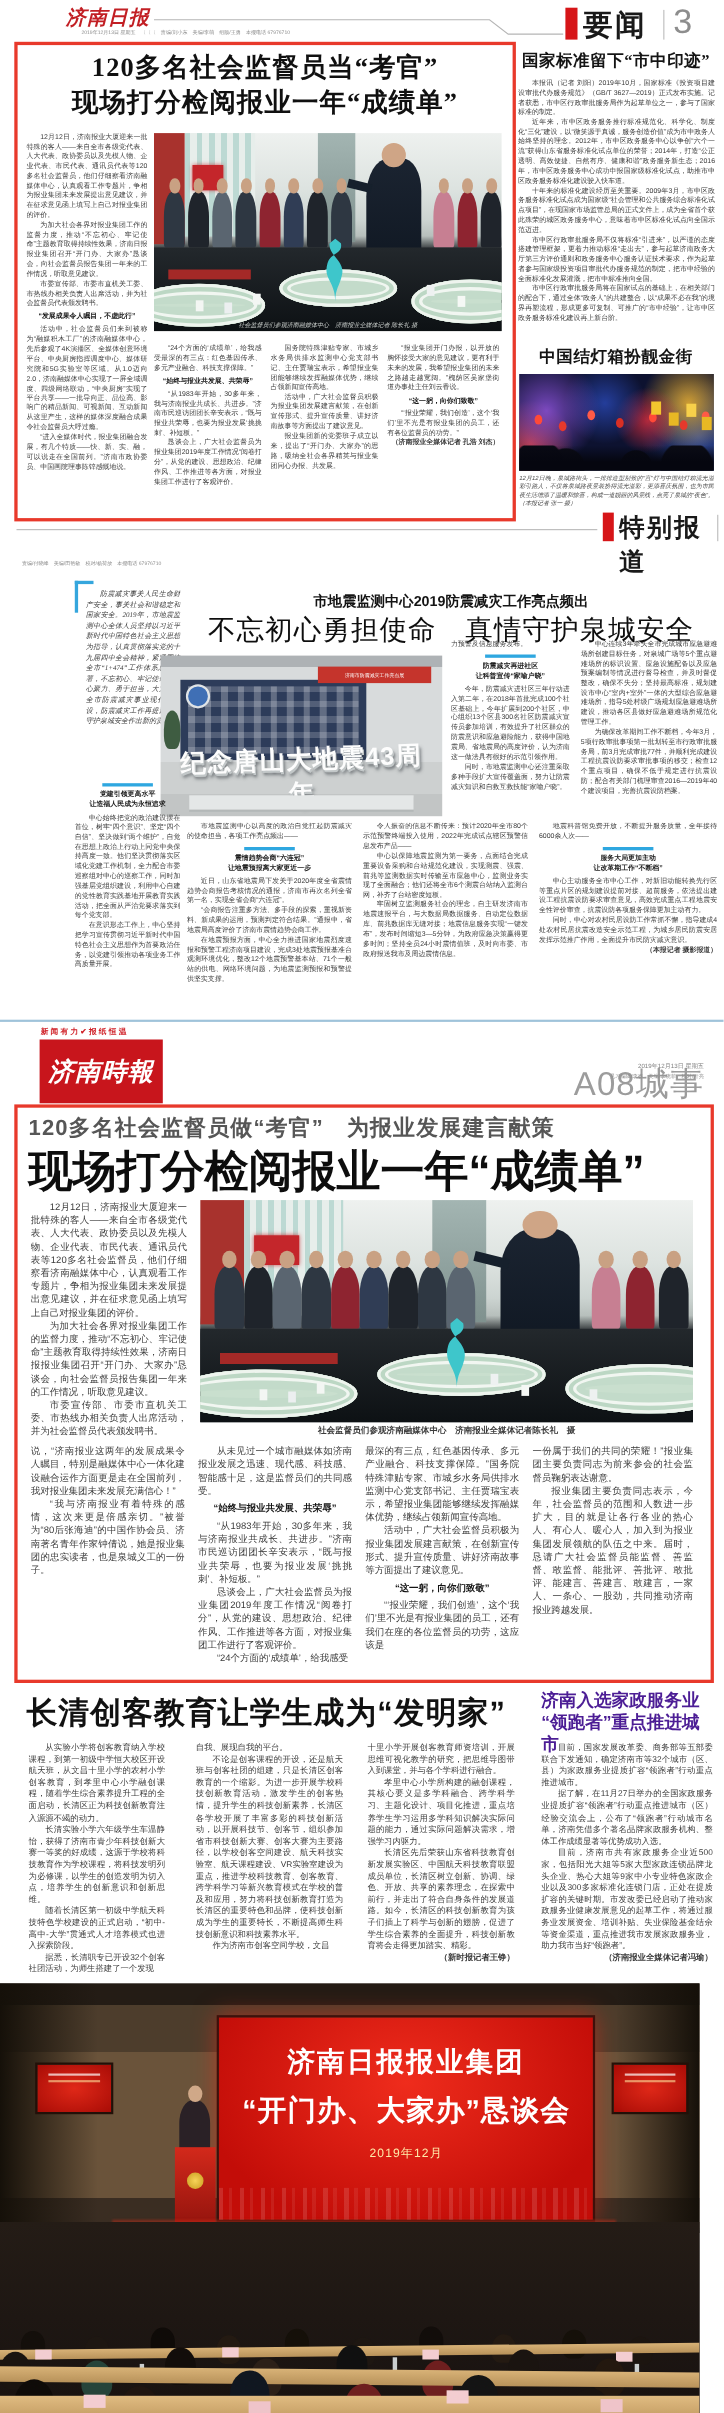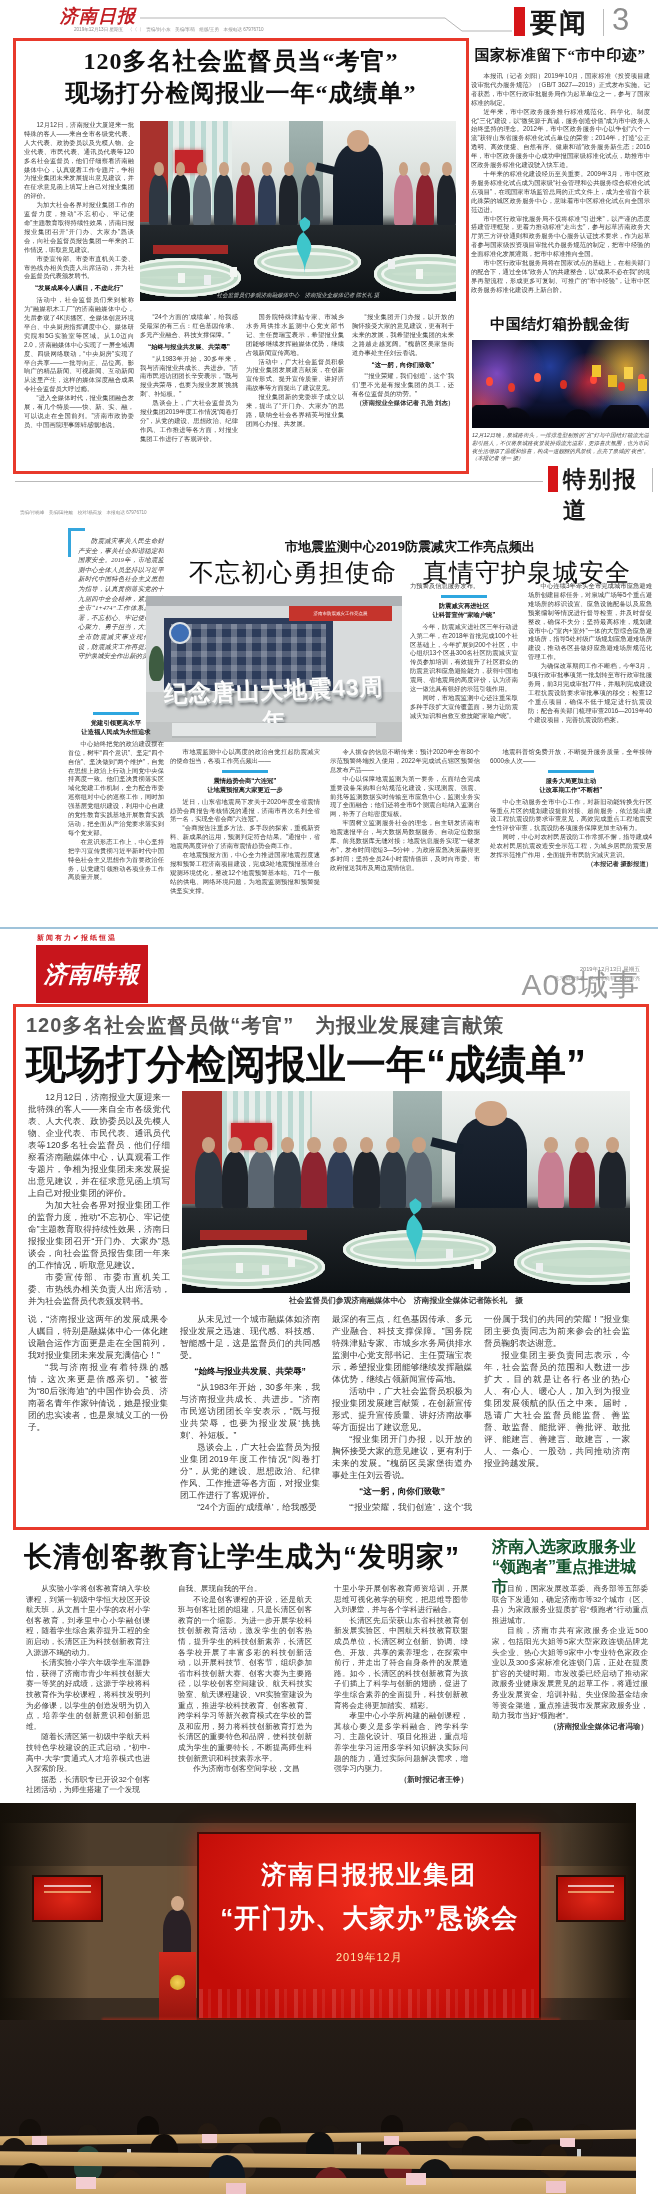--- a/index.html
+++ b/index.html
@@ -108,21 +108,21 @@
   
   .box2{left:13px;top:1004px;width:630px;height:520px;border:3px solid #e8392b;background:#fff}
   .t-kick{left:10px;top:5px;font-size:20px;font-weight:bold;color:#565656;letter-spacing:1px;white-space:nowrap}
   .t-hl{left:10px;top:30px;font-size:40px;font-weight:bold;color:#0d0d0d;letter-spacing:0;white-space:nowrap}
   .mid-body p{font-size:8.6px;line-height:12px}
   .sh2{font-weight:bold;font-size:9.5px;line-height:13px;text-align:center !important;text-indent:0 !important;color:#141414;margin:4px 0 !important}
   .t-cap{left:166px;top:288px;width:448px;text-align:center;font-size:7.8px;font-weight:bold;color:#3c3c3c;font-family:"Liberation Serif",serif}
   
   .ct-hl{left:24px;top:1538px;font-size:28px;font-weight:bold;color:#111;letter-spacing:1px;white-space:nowrap}
   .ct-body p{font-size:7.6px;line-height:10.6px}
-  .rt-hl{left:492px;top:1537px;width:156px;font-size:16px;font-weight:bold;color:#14532d;line-height:20px}
+  .rt-hl{left:492px;top:1537px;width:156px;font-size:16px;font-weight:bold;color:#4c1d95;line-height:20px}
   
   .conf{left:0;top:1803px;width:636px;height:391px;overflow:hidden;
      background:linear-gradient(180deg,#241c15 0 5%,#4d3d2c 5% 16%,#6a533a 16% 50%,#3a2d22 50% 57%,#27201a 57% 100%)}
   .cf-ld{position:absolute;left:0;top:0;width:14%;height:58%;background:linear-gradient(90deg,#151009,transparent)}
   .cf-rd{position:absolute;right:0;top:0;width:12%;height:58%;background:linear-gradient(270deg,#151009,transparent)}
   .cf-screen{position:absolute;left:31%;top:7.5%;width:53.5%;height:47%;
      background:radial-gradient(ellipse at 50% 32%,#ef2c1c,#c30d08 78%);
      border:2px solid #40100a;box-shadow:0 0 20px rgba(235,45,25,.55);text-align:center;color:#fff}
   .cf-l1{margin-top:7%;font-size:25px;font-weight:bold;letter-spacing:2px}
   .cf-l2{margin-top:3%;font-size:26px;font-weight:bold;letter-spacing:1px}
@@ -362,21 +362,20 @@
     <div class="col jt mid-body" style="left:164px;top:306px;width:140px;height:200px">
       <p>从未见过一个城市融媒体如济南报业发展之迅速、现代感、科技感、智能感十足，这是监督员们的共同感受。</p>
       <p class="sh2">“始终与报业共发展、共荣辱”</p>
       <p>“从1983年开始，30多年来，我与济南报业共成长、共进步。”济南市民巡访团团长辛安表示，“既与报业共荣辱，也要为报业发展‘挑挑刺’、补短板。”</p>
       <p>恳谈会上，广大社会监督员为报业集团2019年度工作情况“阅卷打分”，从党的建设、思想政治、纪律作风、工作推进等各方面，对报业集团工作进行了客观评价。</p>
       <p>“24个方面的‘成绩单’，给我感受</p>
     </div>
     <div class="col jt mid-body" style="left:316px;top:306px;width:140px;height:200px">
       <p style="text-indent:0">最深的有三点，红色基因传承、多元产业融合、科技支撑保障。”国务院特殊津贴专家、市城乡水务局供排水监测中心党支部书记、主任贾瑞宝表示，希望报业集团能够继续发挥融媒体优势，继续占领新闻宣传高地。</p>
       <p>活动中，广大社会监督员积极为报业集团发展建言献策，在创新宣传形式、提升宣传质量、讲好济南故事等方面提出了建议意见。</p>
-      <p>“报业集团开门办报，以开放的胸怀接受大家的意见建议，更有利于未来的发展。”槐荫区吴家堡街道办事处主任刘云香说。</p>
       <p class="sh2">“这一躬，向你们致敬”</p>
       <p>“‘报业荣耀，我们创造’，这个‘我们’里不光是有报业集团的员工，还有我们在座的各位监督员的功劳，这应该是</p>
     </div>
     <div class="col jt mid-body" style="left:468px;top:306px;width:146px;height:200px">
       <p style="text-indent:0">一份属于我们的共同的荣耀！”报业集团主要负责同志为前来参会的社会监督员鞠躬表达谢意。</p>
       <p>报业集团主要负责同志表示，今年，社会监督员的范围和人数进一步扩大，目的就是让各行各业的热心人、有心人、暖心人，加入到为报业集团发展领航的队伍之中来。届时，恳请广大社会监督员能监督、善监督、敢监督、能批评、善批评、敢批评、能建言、善建言、敢建言，一家人、一条心、一股劲，共同推动济南报业跨越发展。</p>
 
     </div>
   </div>
 
@@ -387,29 +386,30 @@
     <p>随着长清区第一初级中学航天科技特色学校建设的正式启动，“初中-高中-大学”贯通式人才培养模式也进入探索阶段。</p>
     <p>据悉，长清职专已开设32个创客社团活动，为师生搭建了一个发现</p>
   </div>
   <div class="col jt ct-body" style="left:178px;top:1584px;width:134px;height:215px">
     <p style="text-indent:0">自我、展现自我的平台。</p>
     <p>不论是创客课程的开设，还是航天班与创客社团的组建，只是长清区创客教育的一个缩影。为进一步开展学校科技创新教育活动，激发学生的创客热情，提升学生的科技创新素养，长清区各学校开展了丰富多彩的科技创新活动，以开展科技节、创客节，组织参加省市科技创新大赛、创客大赛为主要路径，以学校创客空间建设、航天科技实验室、航天课程建设、VR实验室建设为重点，推进学校科技教育、创客教育、跨学科学习等新兴教育模式在学校的普及和应用，努力将科技创新教育打造为长清区的重要特色和品牌，使科技创新成为学生的重要特长，不断提高师生科技创新意识和科技素养水平。</p>
     <p>作为济南市创客空间学校，文昌</p>
   </div>
   <div class="col jt ct-body" style="left:334px;top:1584px;width:134px;height:215px">
     <p style="text-indent:0">十里小学开展创客教育师资培训，开展思维可视化教学的研究，把思维导图带入到课堂，并与各个学科进行融合。</p>
+    <p>孝里中心小学所构建的融创课程，其核心要义是多学科融合、跨学科学习、主题化设计、项目化推进，重点培养学生学习运用多学科知识解决实际问题的能力，通过实际问题解决需求，增强学习内驱力。</p>
     <p>长清区先后荣获山东省科技教育创新发展实验区、中国航天科技教育联盟成员单位，长清区树立创新、协调、绿色、开放、共享的素养理念，在探索中前行，并走出了符合自身条件的发展道路。如今，长清区的科技创新教育为孩子们插上了科学与创新的翅膀，促进了学生综合素养的全面提升，科技创新教育将会走得更加踏实、精彩。</p>
-    <p>孝里中心小学所构建的融创课程，其核心要义是多学科融合、跨学科学习、主题化设计、项目化推进，重点培养学生学习运用多学科知识解决实际问题的能力，通过实际问题解决需求，增强学习内驱力。</p>
     <p class="byl">（新时报记者王铮）</p>
   </div>
   <div class="abs rt-hl">
     <span>济南入选家政服务业</span><br><span>“领跑者”重点推进城市</span>
   </div>
   <div class="col jt ct-body" style="left:492px;top:1584px;width:156px;height:215px">
     <p>目前，国家发展改革委、商务部等五部委联合下发通知，确定济南市等32个城市（区、县）为家政服务业提质扩容“领跑者”行动重点推进城市。</p>
+    <p>据了解，在11月27日举办的全国家政服务业提质扩容“领跑者”行动重点推进城市（区）经验交流会上，公布了“领跑者”行动城市名单，济南凭借多个著名品牌家政服务机构、整体工作成绩显著等优势成功入选。</p>
     <p>目前，济南市共有家政服务企业近500家，包括阳光大姐等5家大型家政连锁品牌龙头企业、热心大姐等9家中小专业特色家政企业以及300多家标准化连锁门店，正处在提质扩容的关键时期。市发改委已经启动了推动家政服务业健康发展意见的起草工作，将通过服务业发展资金、培训补贴、失业保险基金结余等资金渠道，重点推进我市发展家政服务业，助力我市当好“领跑者”。</p>
     <p class="byl">（济南报业全媒体记者冯瑜）</p>
   </div>
 
   <div class="abs conf">
     <div class="cf-ld"></div>
     <div class="cf-rd"></div>
     <div class="cf-ss" style="left:5%">
         <i></i>
         <i></i>

